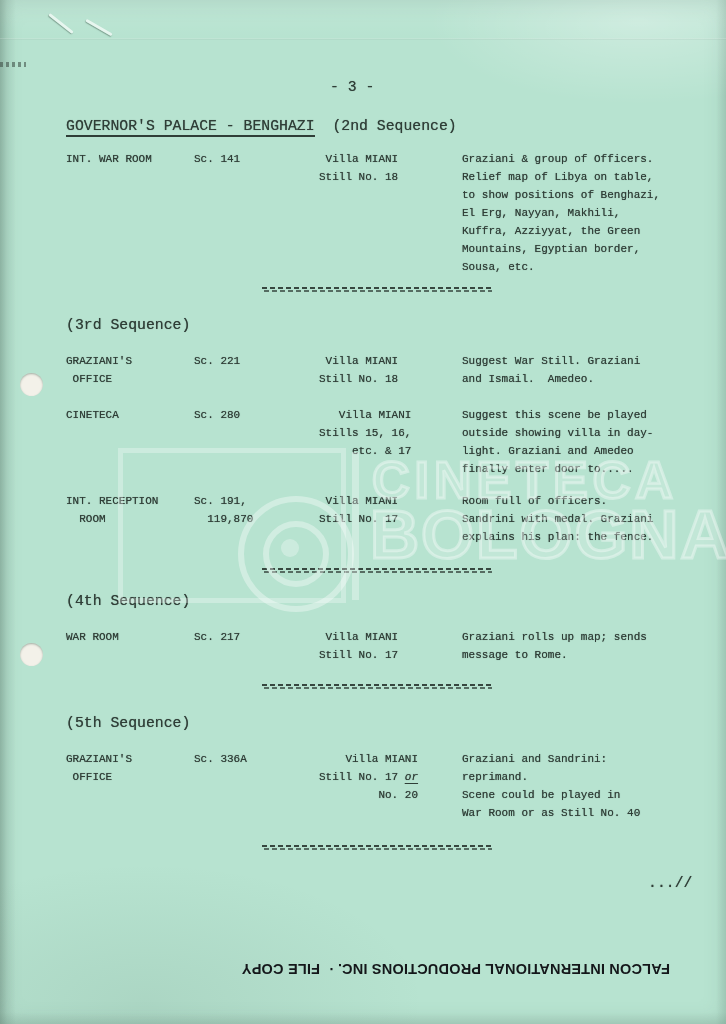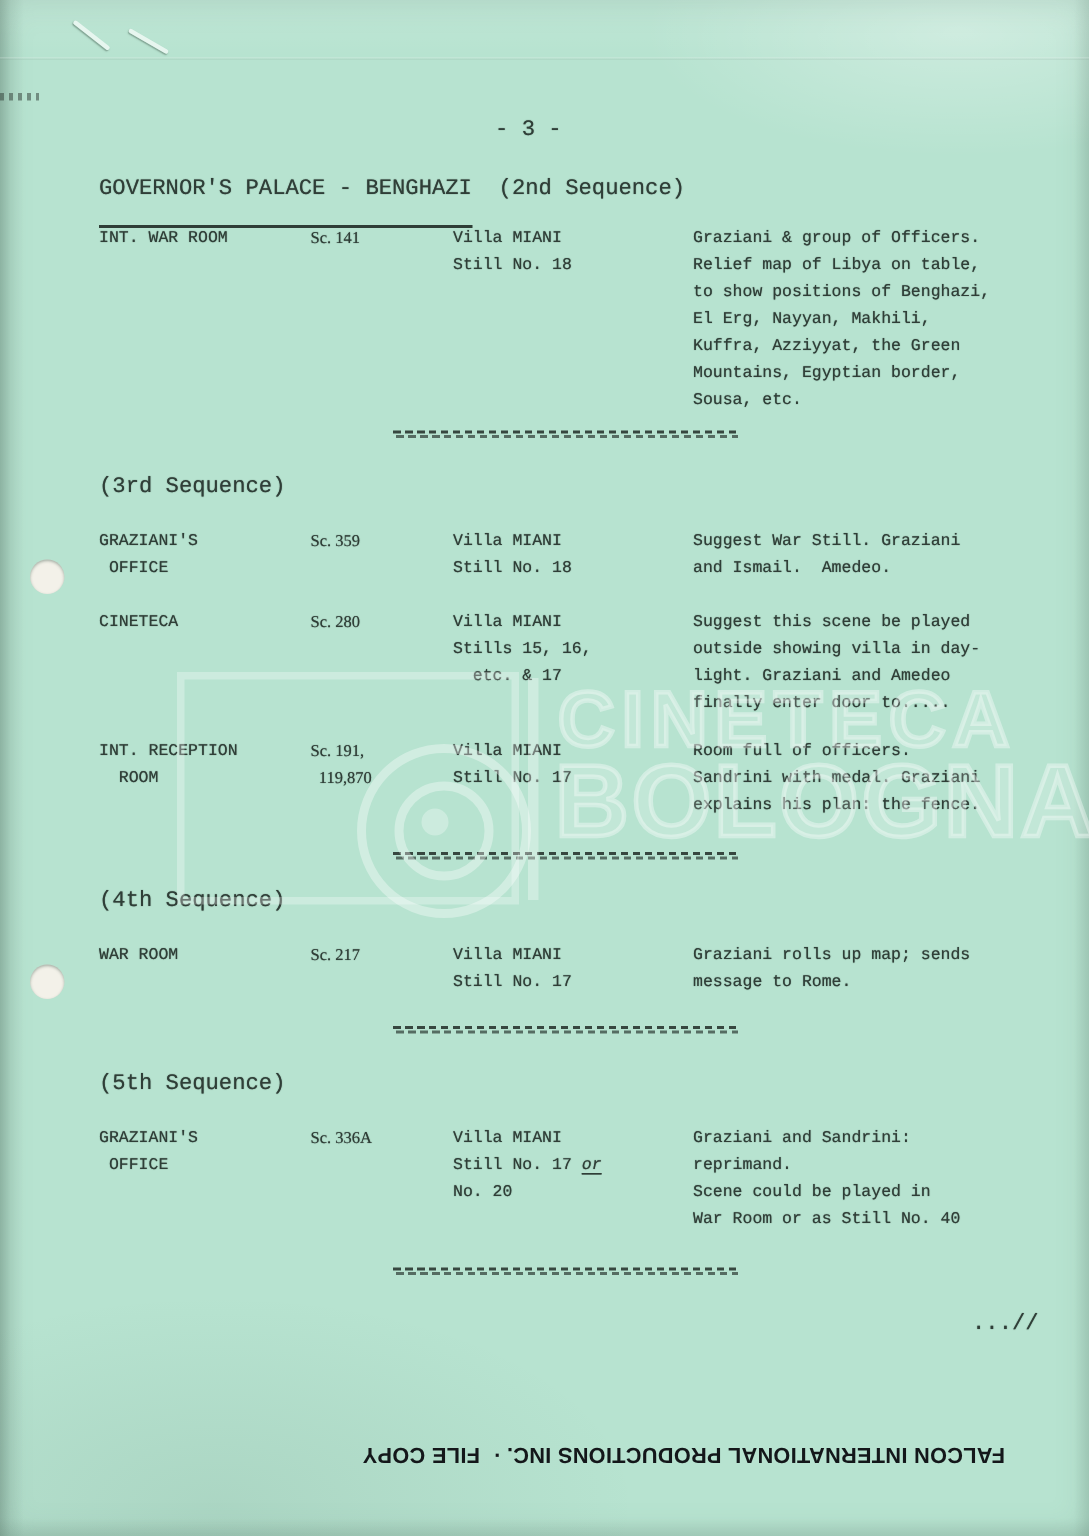--- a/index.html
+++ b/index.html
@@ -15,22 +15,22 @@
       #b7e3d0;
     box-shadow: inset 0 0 22px rgba(90,125,108,.22);
     font-family:"Liberation Mono","DejaVu Sans Mono",monospace;
     color:#2f3e37;
   }
   .typed { position:absolute; font-size:14.8px; line-height:18px; white-space:pre;
            text-shadow:0 0 .7px rgba(47,62,55,.8); }
   .cell  { position:absolute; font-size:11px; line-height:18px; white-space:pre;
            text-shadow:0 0 .7px rgba(47,62,55,.8); }
   .row   { position:absolute; left:0; width:726px; }
-  .c1 { left:66px; } .c2 { left:207px;font-family:Liberation Serif, serif; } .c3 { left:302px; } .c4 { left:462px; }
-  .title-underline { border-bottom:2px solid #2f3e37; padding-bottom:16px; }
+  .c1 { left:66px; } .c2 { left:194px; } .c3 { left:319px;text-align:right; } .c4 { left:462px; }
+  .title-underline { border-bottom:2px solid #2f3e37; padding-bottom:1px; }
   .u { text-decoration:underline; text-underline-offset:3px;font-style:italic; }
   .sep { position:absolute; left:262px; width:230px; height:5px;
     background:
       repeating-linear-gradient(90deg, rgba(44,58,51,.92) 0 5px, rgba(44,58,51,0) 5px 8px) 0 0/100% 2px no-repeat,
       repeating-linear-gradient(90deg, rgba(44,58,51,.70) 2px 7px, rgba(44,58,51,0) 7px 10px) 0 3px/100% 2px no-repeat; }
   .punch { position:absolute; width:23px; height:23px; border-radius:50%;
            background:#f3f1e9; box-shadow: inset 0 1px 2px rgba(70,95,82,.45); }
   .staple { position:absolute; width:30px; height:3px; border-radius:2px;
             background:rgba(255,255,255,.65); box-shadow:0 1px 1px rgba(70,95,82,.5); }
   .edge-mark { position:absolute; left:0; top:62px; width:26px; height:5px;
@@ -88,21 +88,21 @@
 Sousa, etc.</div>
   </div>
 
   <div class="sep" style="top:287px"></div>
 
   <div class="typed" style="left:66px; top:316px">(3rd Sequence)</div>
 
   <div class="row" style="top:352px">
     <div class="cell c1">GRAZIANI'S
  OFFICE</div>
-    <div class="cell c2">Sc. 359</div>
+    <div class="cell c2">Sc. 221</div>
     <div class="cell c3">Villa MIANI
 Still No. 18</div>
     <div class="cell c4">Suggest War Still. Graziani
 and Ismail.  Amedeo.</div>
   </div>
 
   <div class="row" style="top:406px">
     <div class="cell c1">CINETECA</div>
     <div class="cell c2">Sc. 280</div>
     <div class="cell c3">Villa MIANI

